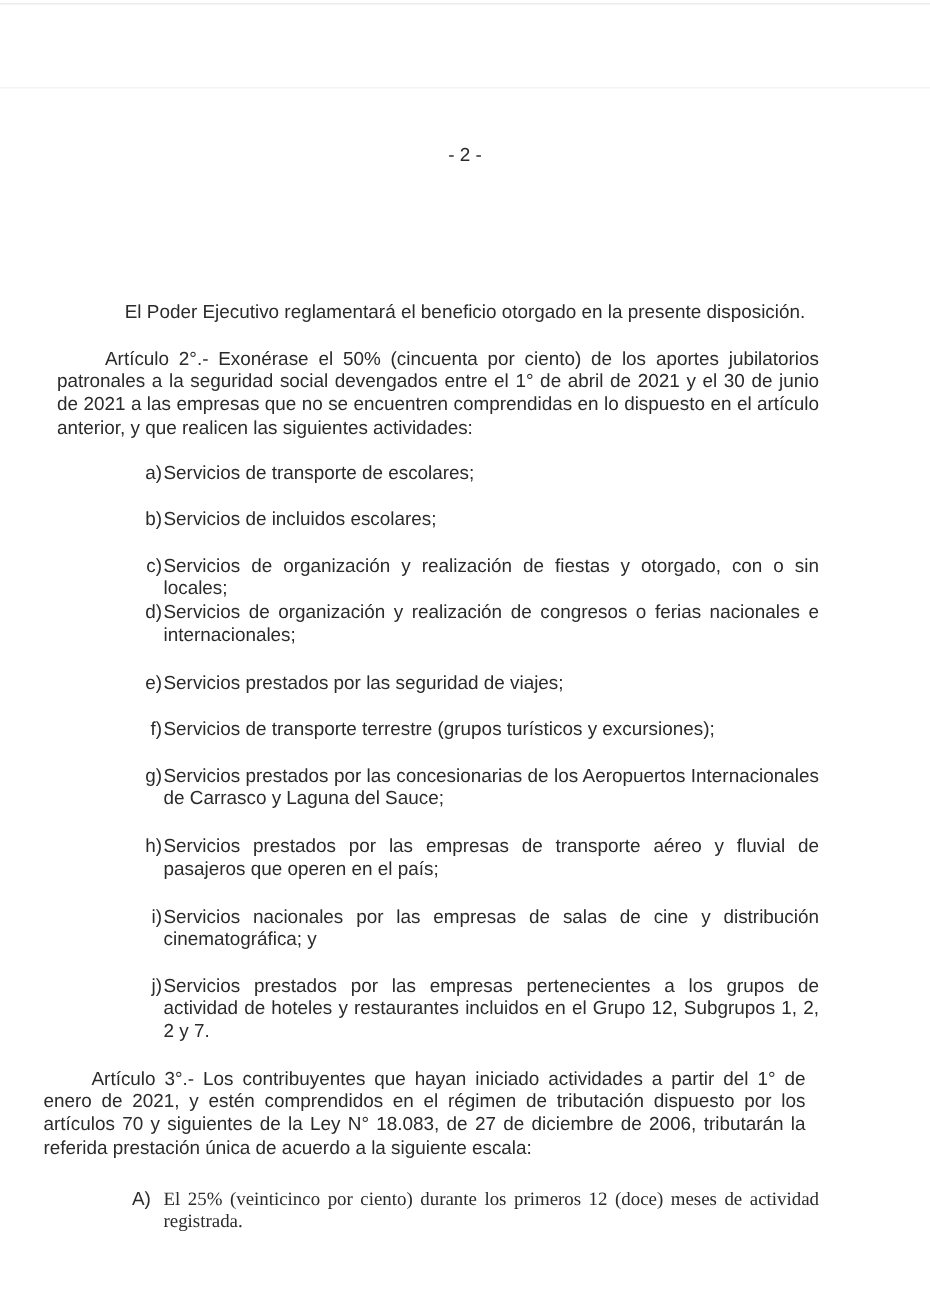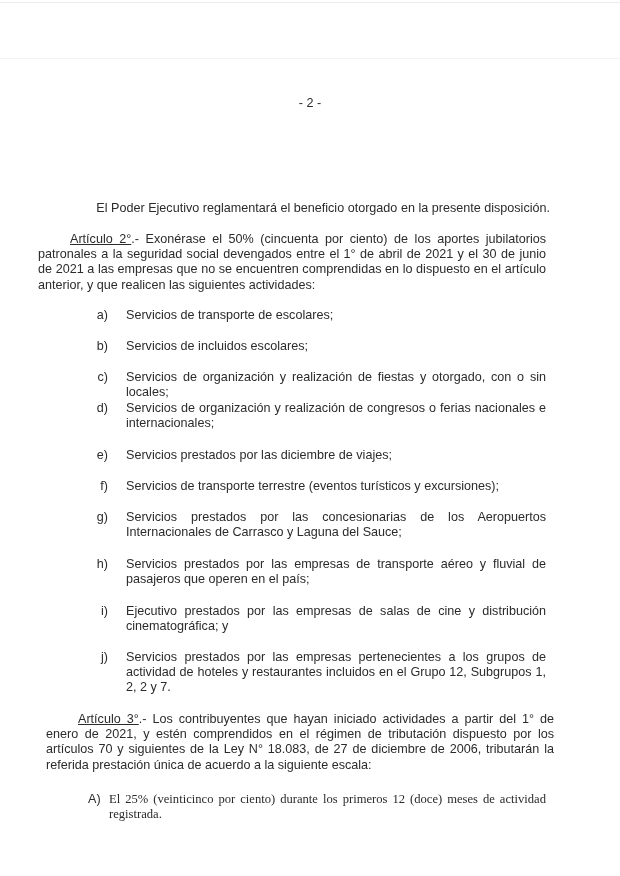--- a/index.html
+++ b/index.html
@@ -3,27 +3,27 @@
 <meta charset="utf-8">
 <style>
   html, body { margin: 0; padding: 0; }
   body {
     width: 620px; height: 876px; background: #ffffff; position: relative; overflow: hidden;
     font-family: "Liberation Sans", sans-serif; color: #2b2b2b; font-size: 12.6px;
   }
   .scanline { position: absolute; left: 0; width: 620px; height: 1px; background: #ececec; }
   .page-number { position: absolute; left: 0; width: 620px; top: 96px; text-align: center; font-size: 12.6px; }
   .para { position: absolute; line-height: 15.2px; text-align: justify; }
-  .p1 { left: 70px; top: 201px; width: 480px; text-align: right; }
+  .p1 { left: 70px; top: 201px; width: 480px; text-align: center; }
   .p2 { left: 38px; top: 232px; width: 508px; text-indent: 32px; }
-  .p3 { left: 46px; top: 712px; width: 508px; text-indent: 32px; }
-  .art { text-decoration: underline; }
+  .p3 { left: 29px; top: 712px; width: 508px; text-indent: 32px; }
+  .art { }
   .item { position: absolute; left: 88px; width: 458px; line-height: 15.2px; text-align: justify; }
   .item .lbl { position: absolute; left: 0; top: 0; width: 20px; text-align: right; }
-  .item .txt { display: block; margin-left: 38px; }
+  .item .txt { display: block; margin-left: 21px; }
   .itemA { position: absolute; left: 88px; width: 458px; line-height: 15.2px; text-align: justify; }
   .itemA .lbl { position: absolute; left: 0; top: 0; }
   .itemA .txt { display: block; margin-left: 21px; font-family: Liberation Serif, serif; }
 </style>
 </head>
 <body>
 
 <div class="scanline" style="top:2px;"></div>
 <div class="scanline" style="top:58px; background:#f3f3f3;"></div>
 
@@ -44,37 +44,37 @@
 <div class="item" style="top:370px;">
   <span class="lbl">c)</span>
   <span class="txt">Servicios de organización y realización de fiestas y otorgado, con o sin locales;</span>
 </div>
 <div class="item" style="top:401px;">
   <span class="lbl">d)</span>
   <span class="txt">Servicios de organización y realización de congresos o ferias nacionales e internacionales;</span>
 </div>
 <div class="item" style="top:448px;">
   <span class="lbl">e)</span>
-  <span class="txt">Servicios prestados por las diciembre de viajes;</span>
+  <span class="txt">Servicios prestados por las seguridad de viajes;</span>
 </div>
 <div class="item" style="top:479px;">
   <span class="lbl">f)</span>
-  <span class="txt">Servicios de transporte terrestre (eventos turísticos y excursiones);</span>
+  <span class="txt">Servicios de transporte terrestre (grupos turísticos y excursiones);</span>
 </div>
 <div class="item" style="top:510px;">
   <span class="lbl">g)</span>
   <span class="txt">Servicios prestados por las concesionarias de los Aeropuertos Internacionales de Carrasco y  Laguna del Sauce;</span>
 </div>
 <div class="item" style="top:557px;">
   <span class="lbl">h)</span>
   <span class="txt">Servicios prestados por las empresas de transporte aéreo y fluvial de pasajeros que operen en el país;</span>
 </div>
 <div class="item" style="top:604px;">
   <span class="lbl">i)</span>
-  <span class="txt">Ejecutivo prestados por las empresas de salas de cine y distribución cinematográfica; y</span>
+  <span class="txt">Servicios nacionales por las empresas de salas de cine y distribución cinematográfica; y</span>
 </div>
 <div class="item" style="top:650px;">
   <span class="lbl">j)</span>
   <span class="txt">Servicios prestados por las empresas pertenecientes a los grupos de actividad de hoteles y restaurantes incluidos en el Grupo 12, Subgrupos 1, 2, 2 y 7.</span>
 </div>
 
 <div class="para p3"><span class="art">Artículo 3°</span><span>.- Los contribuyentes que hayan iniciado actividades a partir del 1° de enero de 2021, y estén comprendidos en el régimen de tributación dispuesto por los artículos 70 y siguientes de la Ley N° 18.083, de 27 de diciembre de 2006, tributarán la referida prestación única de acuerdo a la siguiente escala:</span></div>
 
 <div class="itemA" style="top:792px; left:88px;">
   <span class="lbl">A)</span>

